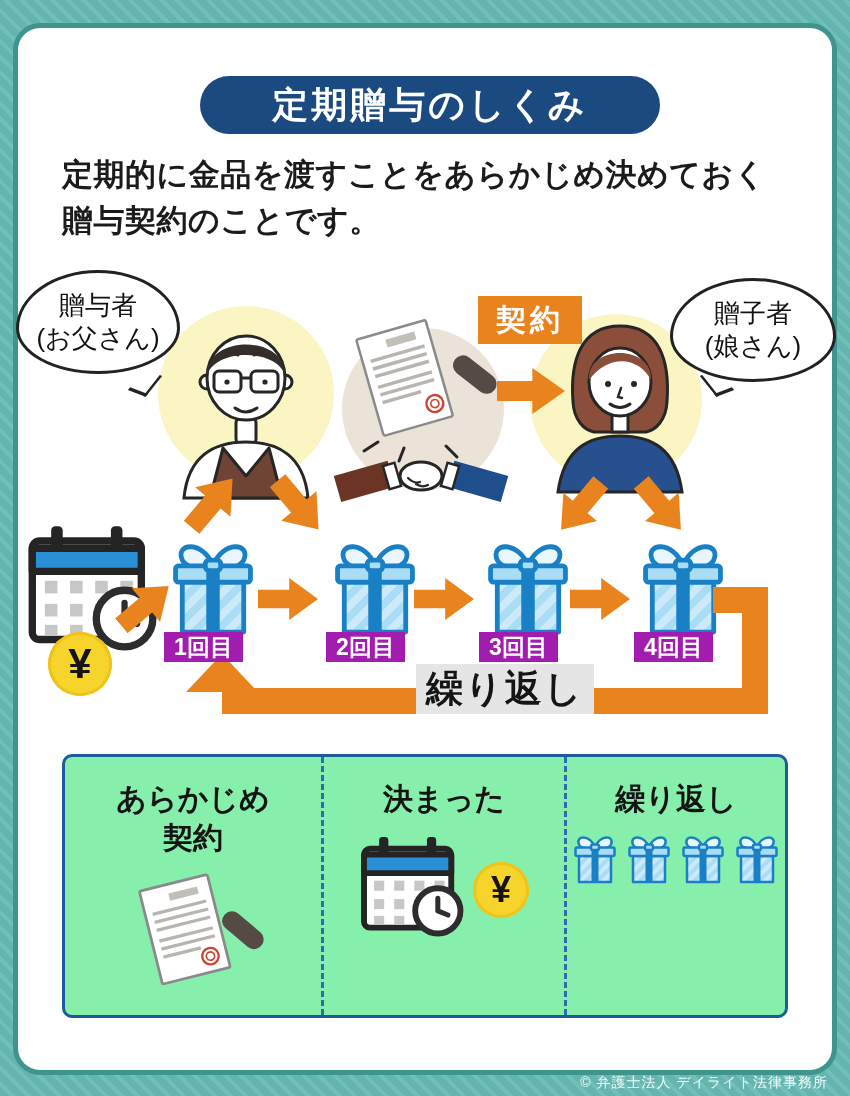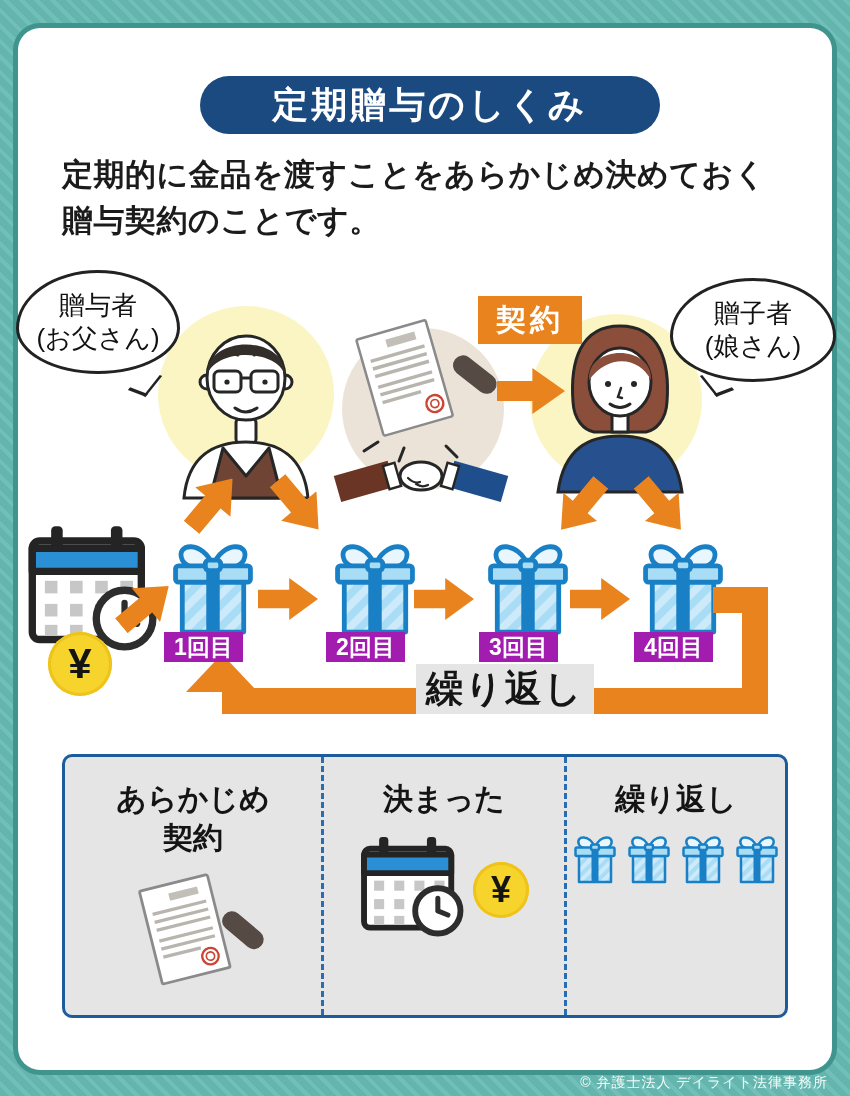--- a/index.html
+++ b/index.html
@@ -81,21 +81,21 @@
   .calendar-scene { left:8px; top:492px; width:130px; height:130px; }
   .coin {
     position:absolute; border-radius:50%; background:#f6d42c; color:#141414;
     font-weight:bold; display:flex; align-items:center; justify-content:center; z-index:2;
     box-shadow:inset 0 0 0 3px #eec31c;
   }
   .coin-scene { left:30px; top:604px; width:64px; height:64px; font-size:42px; }
   
   .summary {
     position:absolute; left:44px; top:726px; width:726px; height:264px;
-    background:#e5e5e5; border:3px solid #1c5c9c; border-radius:10px;
+    background:#86efac; border:3px solid #1c5c9c; border-radius:10px;
     display:grid; grid-template-columns:256px 243px 1fr;
   }
   .sum-col { position:relative; display:flex; flex-direction:column; align-items:center; padding-top:22px; }
   .sum-col + .sum-col { border-left:3px dashed #2a6cb0; }
   .sum-head { font-size:30px; font-weight:bold; line-height:39px; text-align:center; color:#141414; }
   .sum-icons { display:flex; align-items:flex-end; justify-content:center; margin-top:14px; }
   .coin-sum { position:static; width:56px; height:56px; font-size:36px; margin:0 0 18px 10px; }
   .mini-gift { width:50px; height:52px; margin:0 2px 26px 2px; overflow:visible; }
   .copyright {
     position:absolute; right:22px; bottom:4px; color:#f2fbfa; font-size:14px; letter-spacing:1px;

